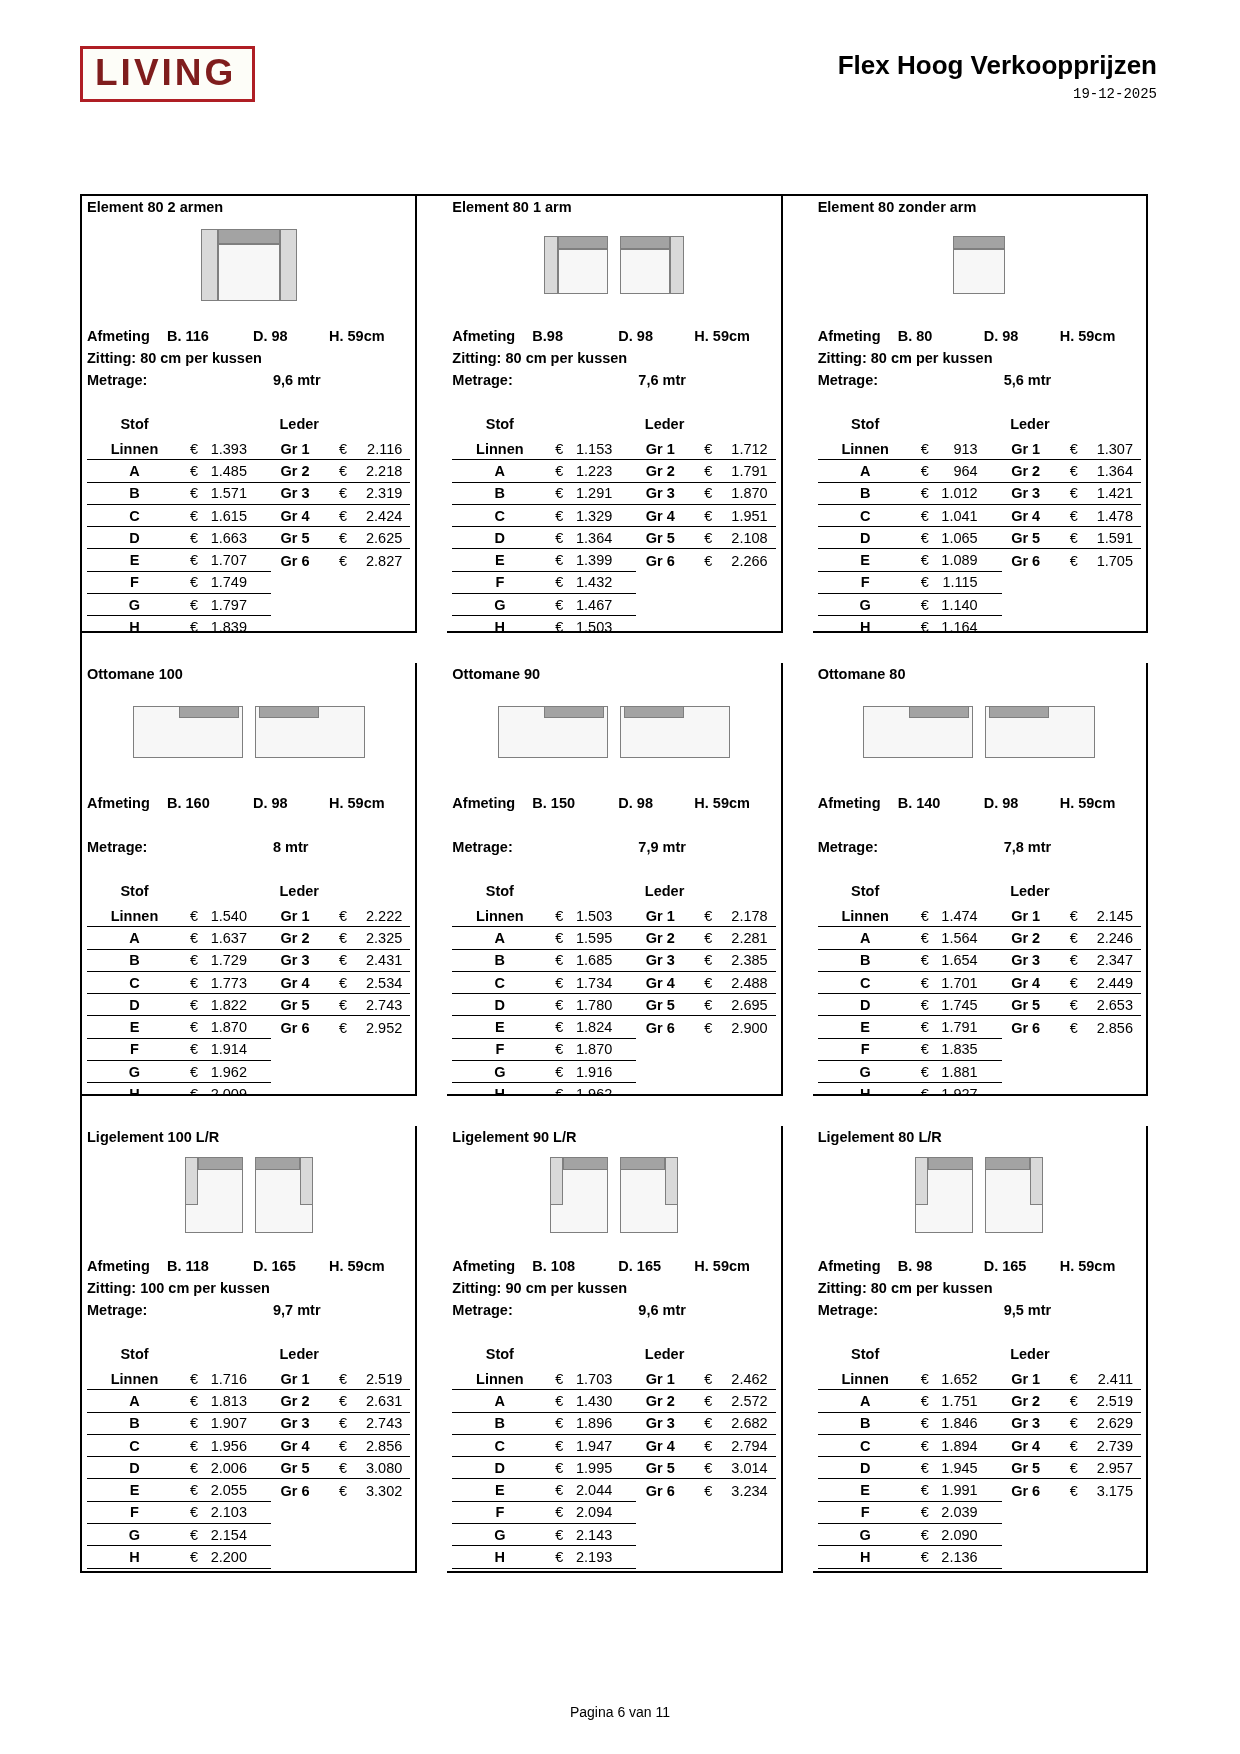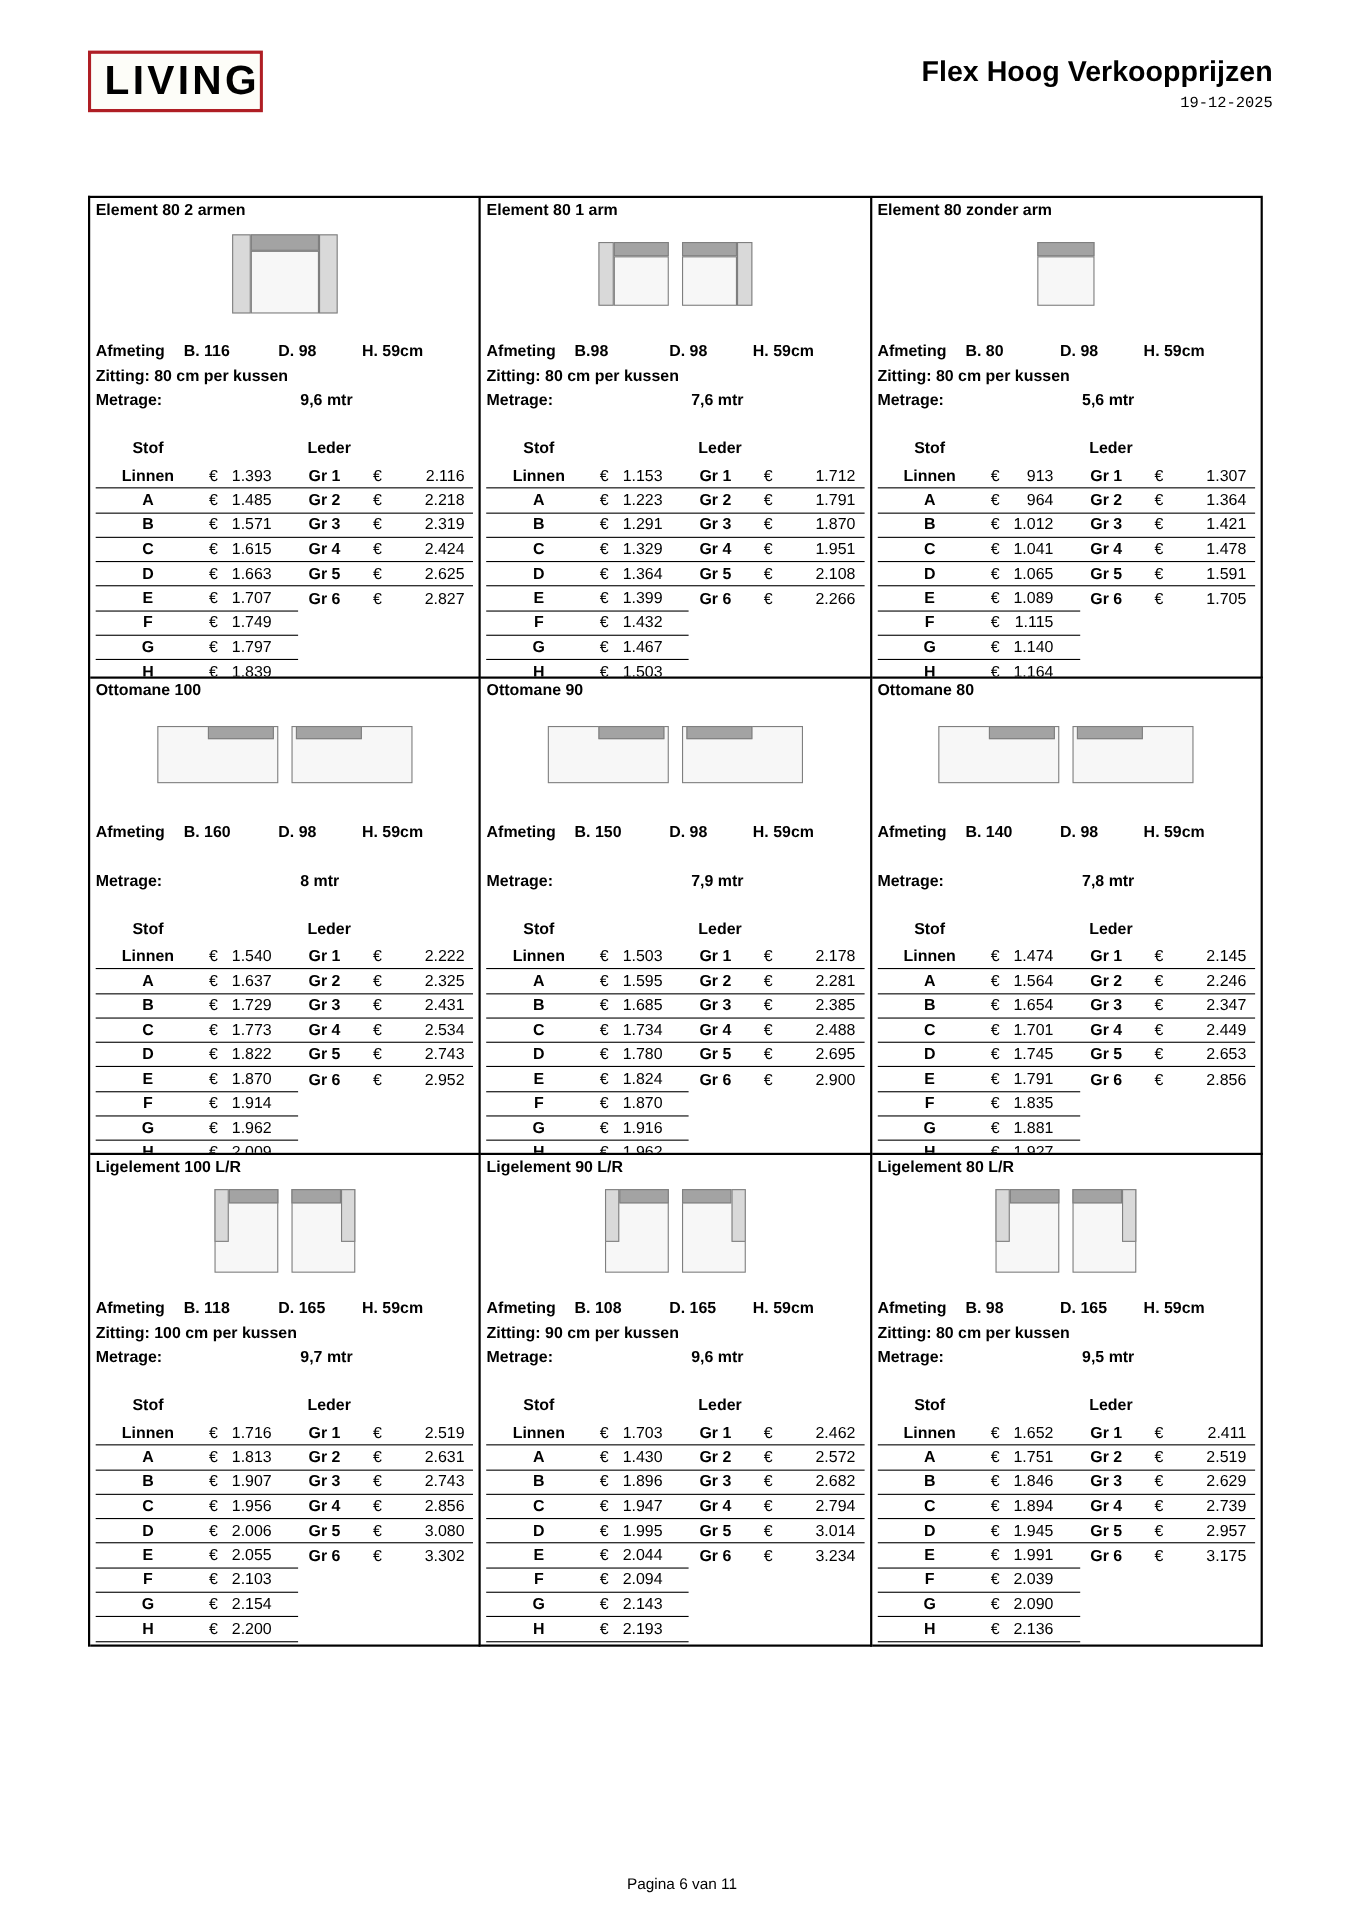--- a/index.html
+++ b/index.html
@@ -1,29 +1,29 @@
 <!DOCTYPE html>
 <html><head>
 <meta charset="utf-8">
 <style>
   html,body{margin:0;padding:0;background:#fff;}
   body{width:1240px;height:1754px;position:relative;font-family:"Liberation Sans",sans-serif;color:#000;overflow:hidden;}
 
   
   .logo{position:absolute;left:80px;top:46px;display:flex;border:3px solid #AF1E24;background:#fff;}
   .logo-cartel{background:#AF1E24;color:#fff;font-weight:bold;font-size:37px;line-height:48px;padding:0 12px 2px 12px;letter-spacing:1px;}
-  .logo-living{background:#fdfdf8;color:#000000;font-weight:bold;font-size:37px;line-height:48px;padding:0 0 2px 12px;letter-spacing:3px;}
+  .logo-living{background:#fdfdf8;color:#7f1d1d;font-weight:bold;font-size:37px;line-height:48px;padding:0 16px 2px 12px;letter-spacing:3px;}
   .header-right{position:absolute;right:83px;top:50px;text-align:right;}
   .header-title{font-size:26px;font-weight:bold;margin-left:22px;}
   .header-date{font-size:14px;margin-top:5px;font-family:Liberation Mono, monospace;}
 
   
-  .grid{position:absolute;left:80px;top:178px;width:1066px;display:grid;
+  .grid{position:absolute;left:80px;top:194px;width:1066px;display:grid;
         grid-template-columns:repeat(3,1fr);grid-template-rows:437px 433px 447px;
-        border-top:2px solid #000;border-left:2px solid #000;}
+        border-top:2px solid #000;border-left:2px solid #000;gap:30px;}
   .panel{border-right:2px solid #000;border-bottom:2px solid #000;box-sizing:border-box;
          padding:3px 5px 0 5px;overflow:hidden;font-size:14.5px;}
   .p-title{font-weight:bold;height:21px;}
   .p-diag{height:86px;display:flex;justify-content:center;align-items:center;gap:12px;margin-top:2px;}
   .d-unit{position:relative;}
   .d-part{position:absolute;border:1px solid #7f7f7f;box-sizing:border-box;}
   .d-seat{background:#f7f7f7;}
   .d-arm{background:#d9d9d9;}
   .d-back{background:#a3a3a3;}
 

